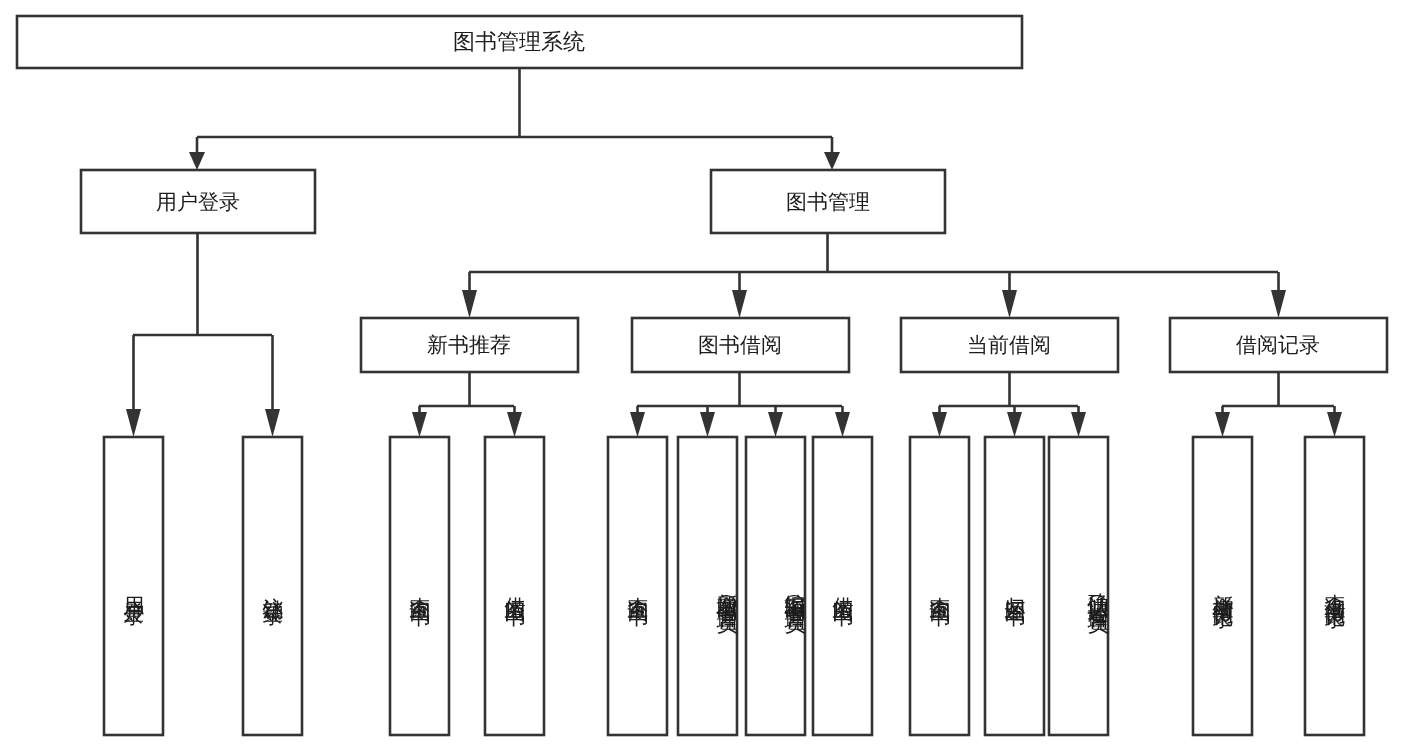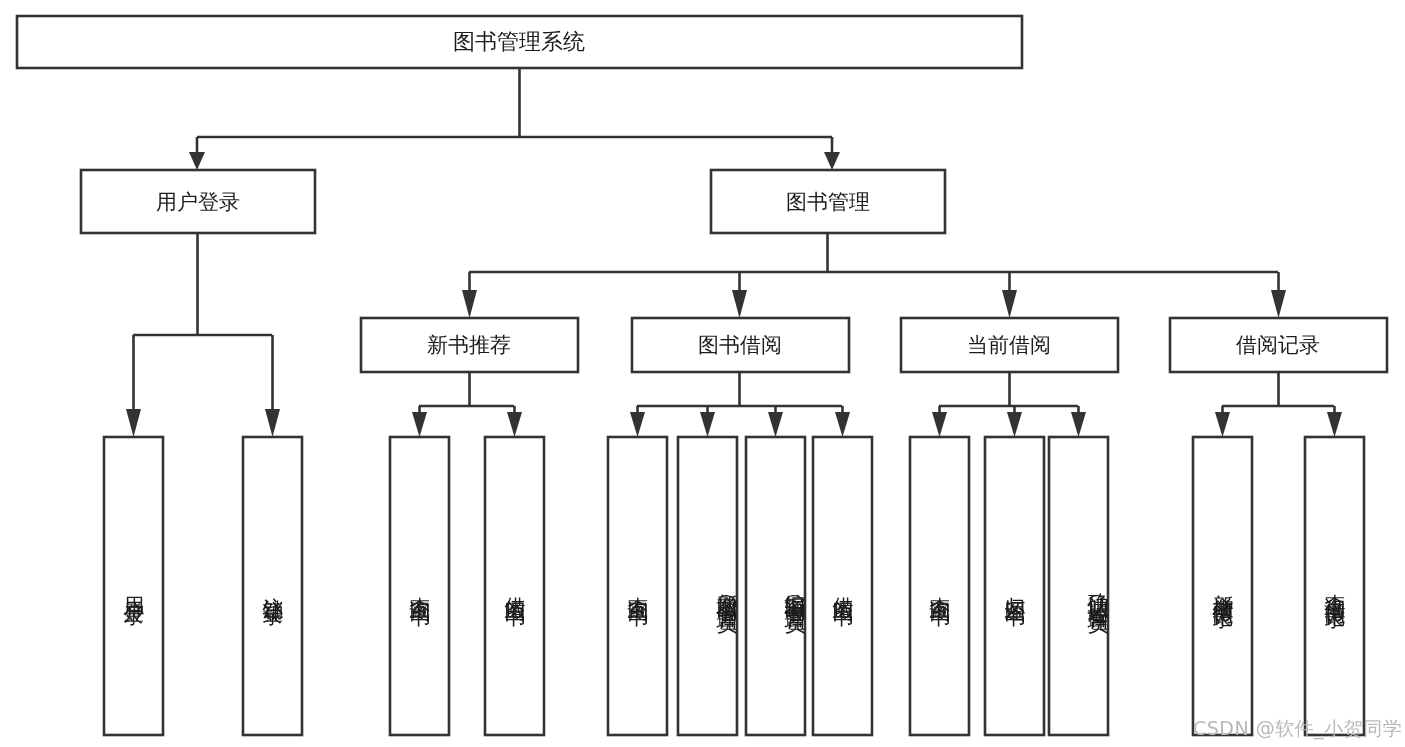--- a/index.html
+++ b/index.html
@@ -192,15 +192,14 @@
   <div class="vlabel" style="left:608px; top:437px; width:59px; height:298px;">查询图书</div>
   <div class="vlabel" style="left:678px; top:437px; width:59px; height:298px; align-items:flex-start; padding-top:6px; box-sizing:border-box;">新增图书（管理员）</div>
   <div class="vlabel" style="left:746px; top:437px; width:59px; height:298px; align-items:flex-start; padding-top:6px; box-sizing:border-box;">编辑图书（管理员）</div>
   <div class="vlabel" style="left:813px; top:437px; width:59px; height:298px;">借阅图书</div>
   <div class="vlabel" style="left:910px; top:437px; width:59px; height:298px;">查询图书</div>
   <div class="vlabel" style="left:985px; top:437px; width:59px; height:298px;">归还图书</div>
   <div class="vlabel" style="left:1049px; top:437px; width:59px; height:298px; align-items:flex-start; padding-top:6px; box-sizing:border-box;">确认归还（管理员）</div>
   <div class="vlabel" style="left:1193px; top:437px; width:59px; height:298px;">新增借阅记录</div>
   <div class="vlabel" style="left:1305px; top:437px; width:59px; height:298px;">查询借阅记录</div>
 
-  <div class="watermark" style="left:1193px; top:716px;">CSDN @软件_小贺同学</div>
 
 </div>
 
 </body></html>

